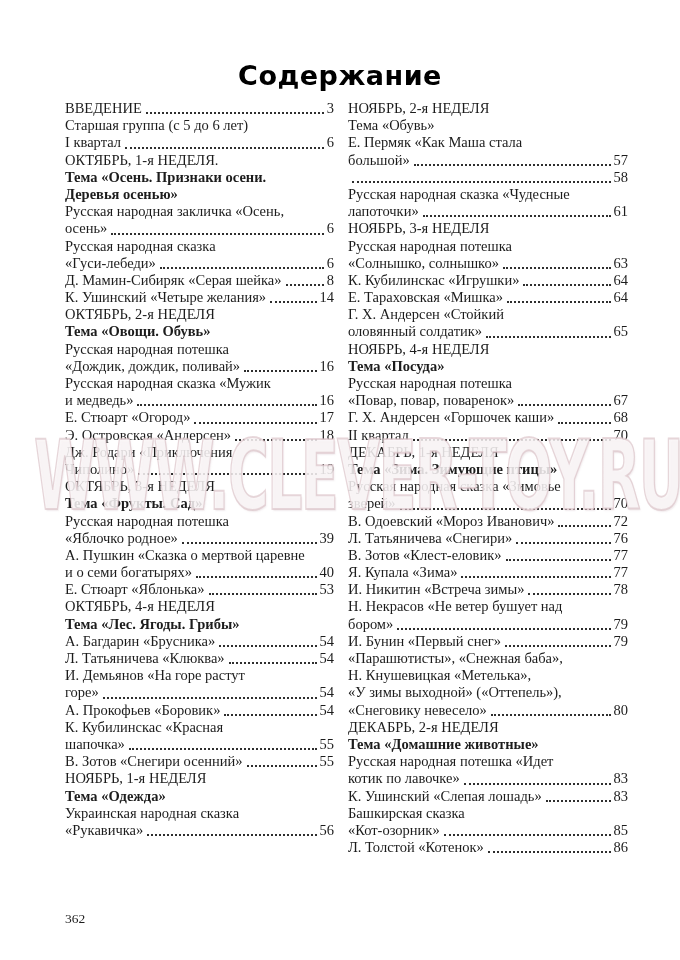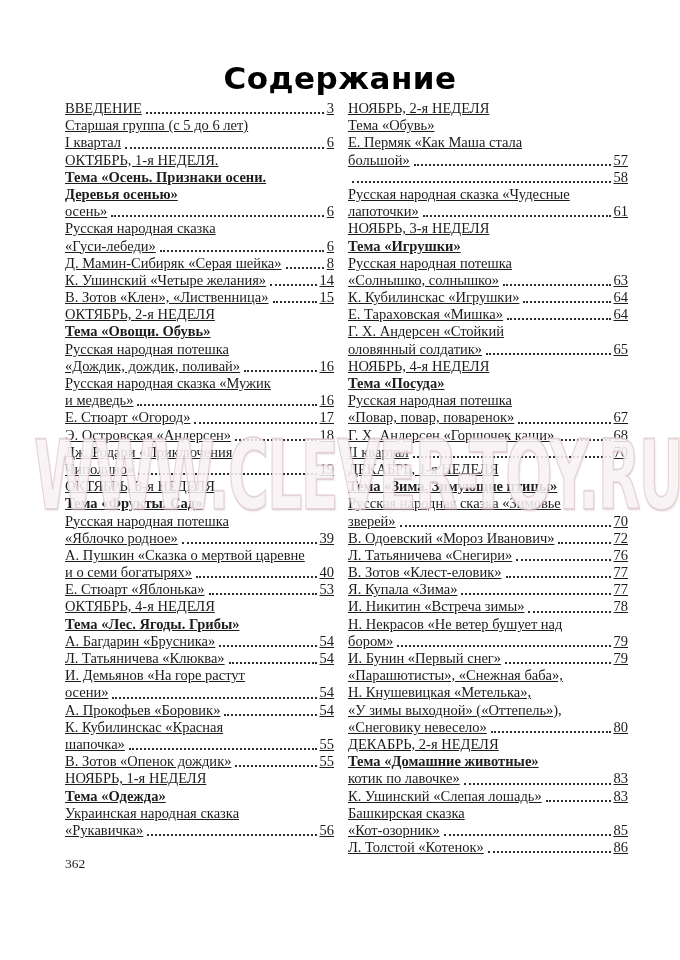--- a/index.html
+++ b/index.html
@@ -14,31 +14,30 @@
   .page{
     position:absolute;inset:0;
     padding:0;
   }
   .title{
     position:absolute;
     top:60px;left:0;right:0;
     text-align:center;
     font-family:"DejaVu Sans", sans-serif;
     font-weight:900;
-    font-size:31px;
+    font-size:27px;
     letter-spacing:0.5px;
     color:#000;
   }
   .columns{
     position:absolute;
     top:100px;
     left:65px;
     right:56px;
     display:flex;
-    text-decoration:underline;
   }
   .col{
     display:flex;
     flex-direction:column;
   }
   .col-left{width:283px;flex:0 0 283px;padding-right:14px;box-sizing:border-box;}
   .col-right{width:280px;flex:0 0 280px;}
   .line{
     display:flex;
     align-items:baseline;
@@ -57,21 +56,21 @@
     align-self:flex-end;
     height:13px;
   }
   .line .pg{
     flex:0 0 auto;
     text-align:right;
   }
   .folio{
     position:absolute;
     left:65px;
-    top:856px;
+    top:911px;
     font-size:13.5px;
   }
   .watermark{
     position:absolute;
     top:428px;
     left:34px;
     font-family:"DejaVu Sans", sans-serif;
     font-weight:bold;
     font-size:96px;
     line-height:1;
@@ -110,20 +109,23 @@
         <div class="line">
           <span class="txt">ОКТЯБРЬ, 1-я НЕДЕЛЯ.</span>
         </div>
         <div class="line bold">
           <span class="txt">Тема «Осень. Признаки осени.</span>
         </div>
         <div class="line bold">
           <span class="txt">Деревья осенью»</span>
         </div>
         <div class="line">
+          <span class="txt">Русская народная закличка «Осень,</span>
+        </div>
+        <div class="line">
           <span class="txt">осень»</span>
           <span class="dots"></span>
           <span class="pg">6</span>
         </div>
         <div class="line">
           <span class="txt">Русская народная сказка</span>
         </div>
         <div class="line">
           <span class="txt">«Гуси-лебеди»</span>
           <span class="dots"></span>
@@ -133,25 +135,20 @@
           <span class="txt">Д. Мамин-Сибиряк «Серая шейка»</span>
           <span class="dots"></span>
           <span class="pg">8</span>
         </div>
         <div class="line">
           <span class="txt">К. Ушинский «Четыре желания»</span>
           <span class="dots"></span>
           <span class="pg">14</span>
         </div>
         <div class="line">
-          <span class="txt">В. Зотов «Клен», «Лиственница»</span>
-          <span class="dots"></span>
-          <span class="pg">15</span>
-        </div>
-        <div class="line">
           <span class="txt">ОКТЯБРЬ, 2-я НЕДЕЛЯ</span>
         </div>
         <div class="line bold">
           <span class="txt">Тема «Овощи. Обувь»</span>
         </div>
         <div class="line">
           <span class="txt">Русская народная потешка</span>
         </div>
         <div class="line">
           <span class="txt">«Дождик, дождик, поливай»</span>
@@ -224,39 +221,39 @@
         </div>
         <div class="line">
           <span class="txt">Л. Татьяничева «Клюква»</span>
           <span class="dots"></span>
           <span class="pg">54</span>
         </div>
         <div class="line">
           <span class="txt">И. Демьянов «На горе растут</span>
         </div>
         <div class="line">
-          <span class="txt">осени»</span>
+          <span class="txt">горе»</span>
           <span class="dots"></span>
           <span class="pg">54</span>
         </div>
         <div class="line">
           <span class="txt">А. Прокофьев «Боровик»</span>
           <span class="dots"></span>
           <span class="pg">54</span>
         </div>
         <div class="line">
           <span class="txt">К. Кубилинскас «Красная</span>
         </div>
         <div class="line">
           <span class="txt">шапочка»</span>
           <span class="dots"></span>
           <span class="pg">55</span>
         </div>
         <div class="line">
-          <span class="txt">В. Зотов «Опенок дождик»</span>
+          <span class="txt">В. Зотов «Снегири осенний»</span>
           <span class="dots"></span>
           <span class="pg">55</span>
         </div>
         <div class="line">
           <span class="txt">НОЯБРЬ, 1-я НЕДЕЛЯ</span>
         </div>
         <div class="line bold">
           <span class="txt">Тема «Одежда»</span>
         </div>
         <div class="line">
@@ -291,23 +288,20 @@
           <span class="txt">Русская народная сказка «Чудесные</span>
         </div>
         <div class="line">
           <span class="txt">лапоточки»</span>
           <span class="dots"></span>
           <span class="pg">61</span>
         </div>
         <div class="line">
           <span class="txt">НОЯБРЬ, 3-я НЕДЕЛЯ</span>
         </div>
-        <div class="line bold">
-          <span class="txt">Тема «Игрушки»</span>
-        </div>
         <div class="line">
           <span class="txt">Русская народная потешка</span>
         </div>
         <div class="line">
           <span class="txt">«Солнышко, солнышко»</span>
           <span class="dots"></span>
           <span class="pg">63</span>
         </div>
         <div class="line">
           <span class="txt">К. Кубилинскас «Игрушки»</span>
@@ -415,20 +409,23 @@
         <div class="line">
           <span class="txt">«Снеговику невесело»</span>
           <span class="dots"></span>
           <span class="pg">80</span>
         </div>
         <div class="line">
           <span class="txt">ДЕКАБРЬ, 2-я НЕДЕЛЯ</span>
         </div>
         <div class="line bold">
           <span class="txt">Тема «Домашние животные»</span>
+        </div>
+        <div class="line">
+          <span class="txt">Русская народная потешка «Идет</span>
         </div>
         <div class="line">
           <span class="txt">котик по лавочке»</span>
           <span class="dots"></span>
           <span class="pg">83</span>
         </div>
         <div class="line">
           <span class="txt">К. Ушинский «Слепая лошадь»</span>
           <span class="dots"></span>
           <span class="pg">83</span>

